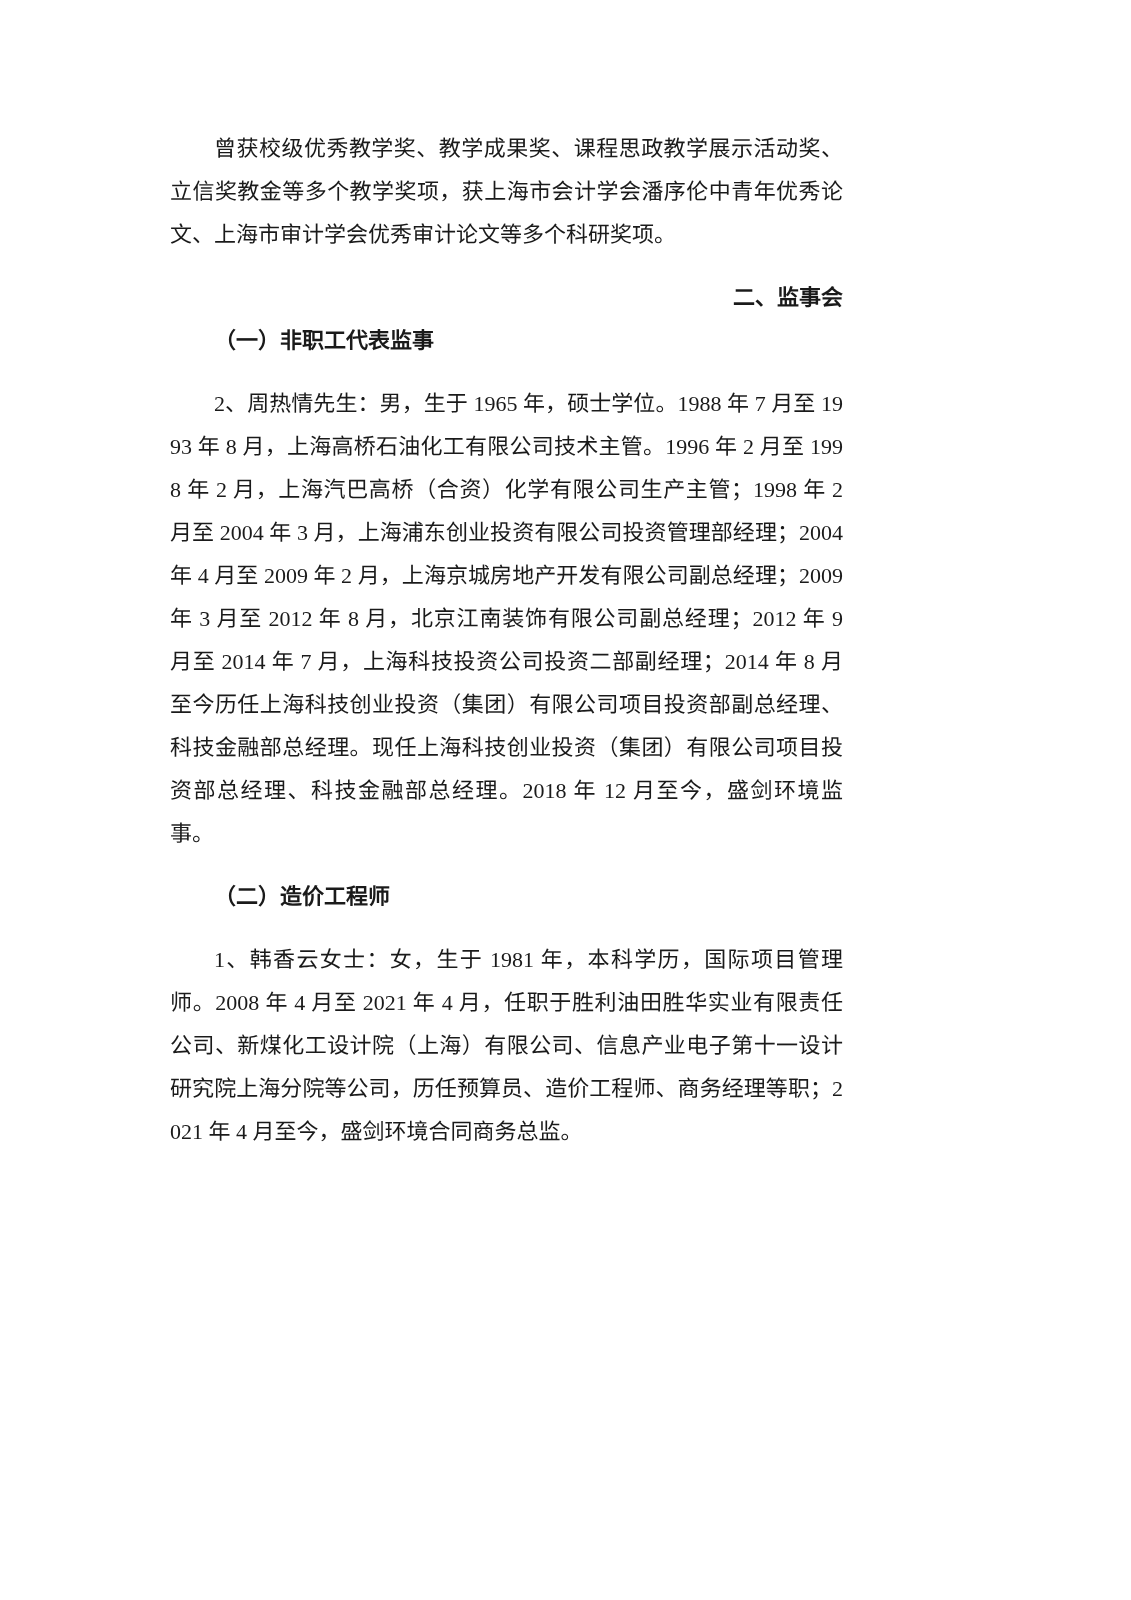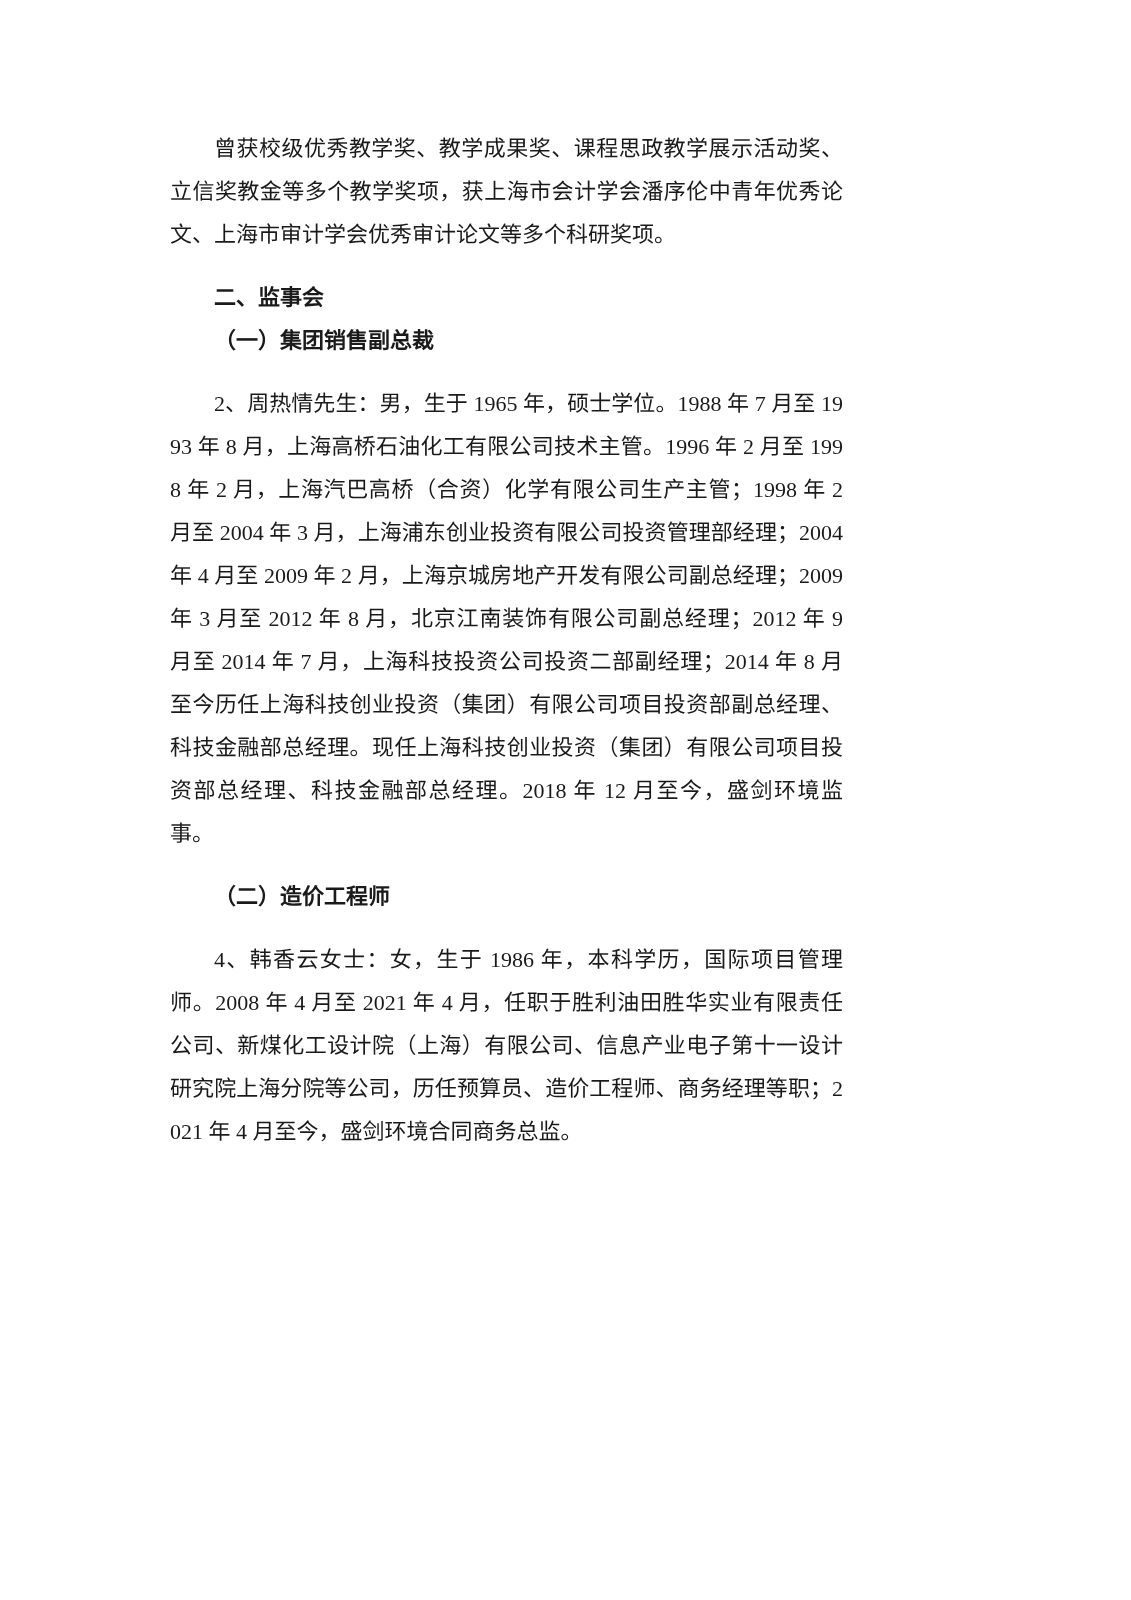--- a/index.html
+++ b/index.html
@@ -27,39 +27,40 @@
     margin: 0 0 20px 0;
     font-weight: normal;
     word-break: break-all;
   }
   .heading-main {
     font-size: 22px;
     line-height: 43px;
     text-indent: 2em;
     font-weight: bold;
     margin: 0;
+    text-align: right;
   }
   .heading-sub {
     font-size: 22px;
     line-height: 43px;
     text-indent: 2em;
     font-weight: bold;
     margin: 0 0 20px 0;
   }
 </style>
 </head>
 <body>
 
 <div class="page">
   <p class="para">曾获校级优秀教学奖、教学成果奖、课程思政教学展示活动奖、立信奖教金等多个教学奖项，获上海市会计学会潘序伦中青年优秀论文、上海市审计学会优秀审计论文等多个科研奖项。</p>
 
 
   <h2 class="heading-main">二、监事会</h2>
 
-  <h3 class="heading-sub">（一）集团销售副总裁</h3>
+  <h3 class="heading-sub">（一）非职工代表监事</h3>
 
 
   <p class="para">2、周热情先生：男，生于 1965 年，硕士学位。1988 年 7 月至 1993 年 8 月，上海高桥石油化工有限公司技术主管。1996 年 2 月至 1998 年 2 月，上海汽巴高桥（合资）化学有限公司生产主管；1998 年 2 月至 2004 年 3 月，上海浦东创业投资有限公司投资管理部经理；2004 年 4 月至 2009 年 2 月，上海京城房地产开发有限公司副总经理；2009 年 3 月至 2012 年 8 月，北京江南装饰有限公司副总经理；2012 年 9 月至 2014 年 7 月，上海科技投资公司投资二部副经理；2014 年 8 月至今历任上海科技创业投资（集团）有限公司项目投资部副总经理、科技金融部总经理。现任上海科技创业投资（集团）有限公司项目投资部总经理、科技金融部总经理。2018 年 12 月至今，盛剑环境监事。</p>
 
   <h3 class="heading-sub">（二）造价工程师</h3>
 
-  <p class="para">4、韩香云女士：女，生于 1986 年，本科学历，国际项目管理师。2008 年 4 月至 2021 年 4 月，任职于胜利油田胜华实业有限责任公司、新煤化工设计院（上海）有限公司、信息产业电子第十一设计研究院上海分院等公司，历任预算员、造价工程师、商务经理等职；2021 年 4 月至今，盛剑环境合同商务总监。</p>
+  <p class="para">1、韩香云女士：女，生于 1981 年，本科学历，国际项目管理师。2008 年 4 月至 2021 年 4 月，任职于胜利油田胜华实业有限责任公司、新煤化工设计院（上海）有限公司、信息产业电子第十一设计研究院上海分院等公司，历任预算员、造价工程师、商务经理等职；2021 年 4 月至今，盛剑环境合同商务总监。</p>
 </div>
 
 </body></html>

